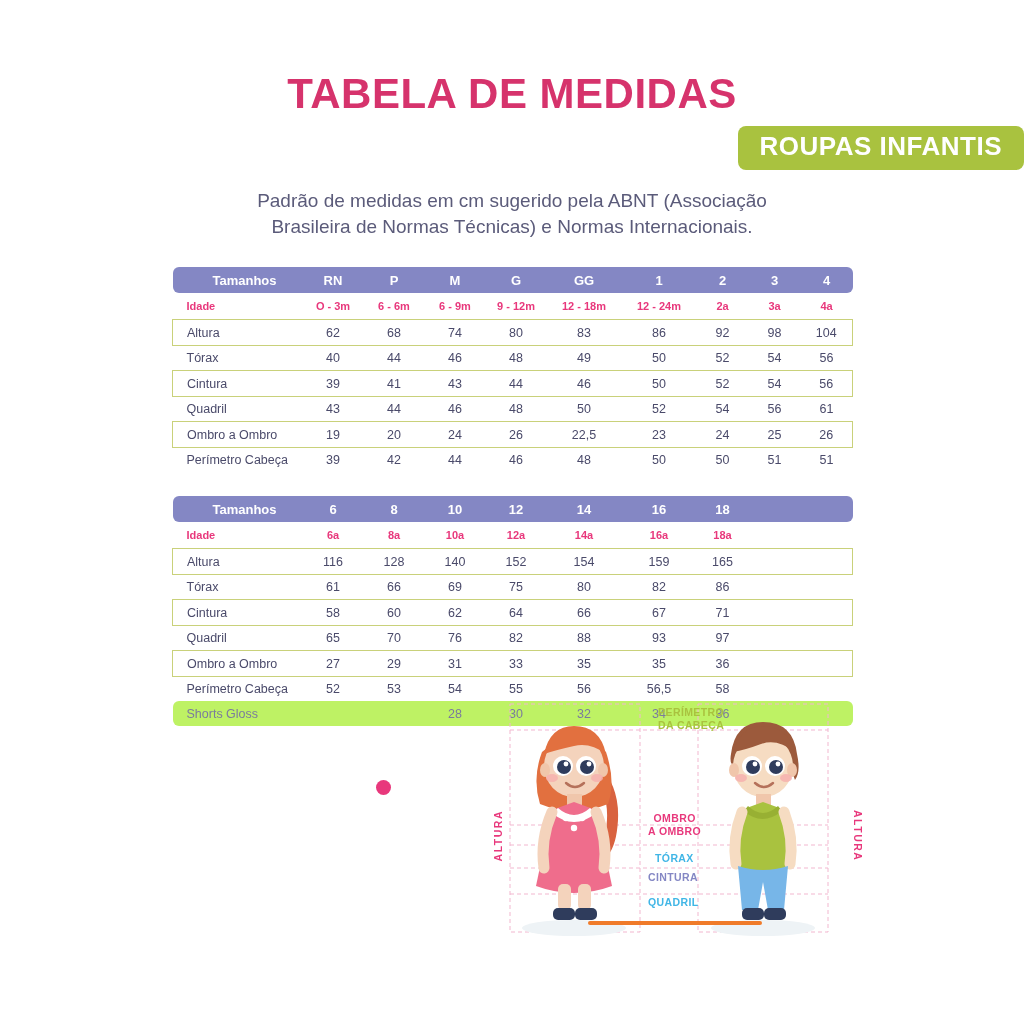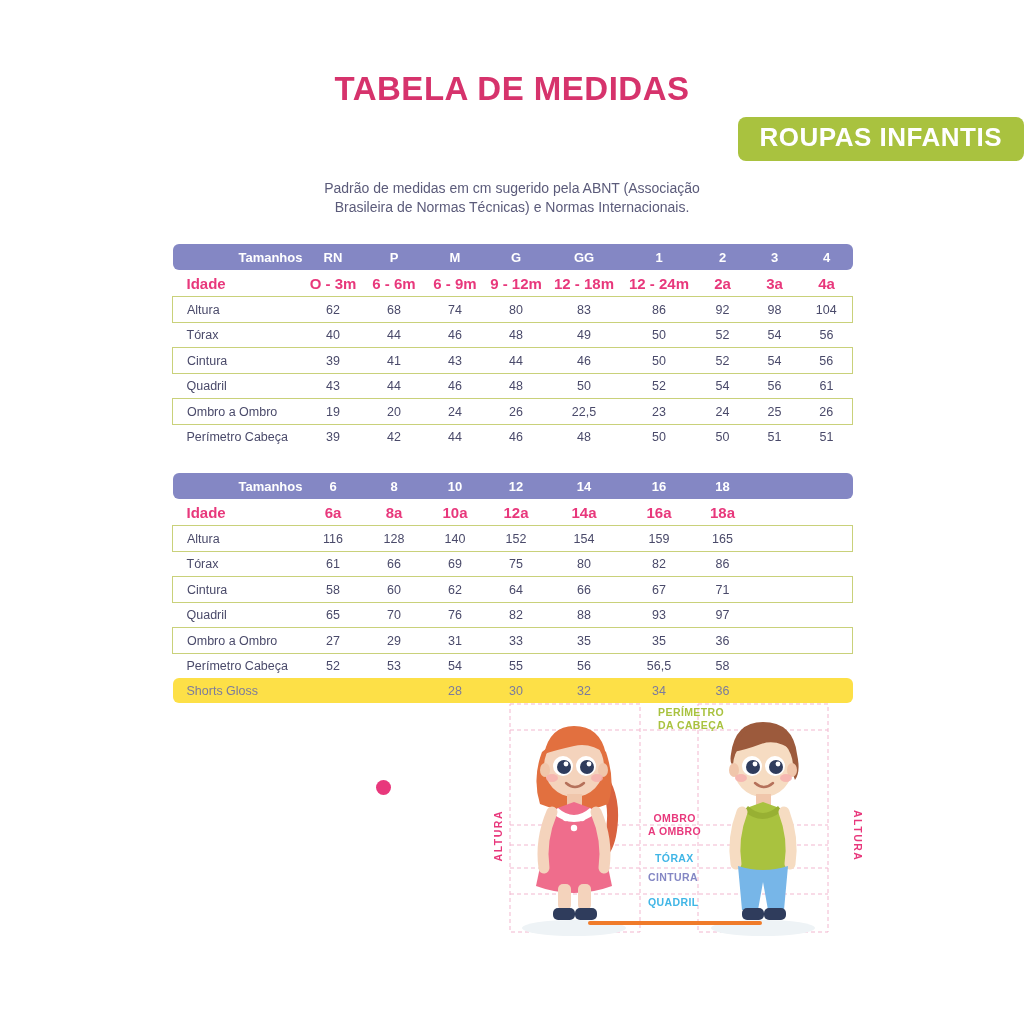--- a/index.html
+++ b/index.html
@@ -21,21 +21,21 @@
     height: 1024px;
     position: relative;
   }
 
   
   .header {
     text-align: center;
     padding-top: 72px;
   }
   .main-title {
-    font-size: 33px;
+    font-size: 42px;
     font-weight: bold;
     color: #d6336c;
     letter-spacing: 0.5px;
     margin: 0;
     line-height: 1.05;
   }
   .subtitle-wrap {
     display: flex;
     justify-content: flex-end;
     margin-top: 10px;
@@ -45,21 +45,21 @@
     color: #ffffff;
     font-size: 26px;
     font-weight: bold;
     padding: 5px 22px 8px 22px;
     border-radius: 8px;
     letter-spacing: 0.5px;
   }
   .intro {
     margin: 18px auto 0 auto;
     width: 640px;
-    font-size: 14px;
+    font-size: 19px;
     line-height: 1.35;
     color: #5b5b7a;
     text-align: center;
   }
 
   
   .table-block {
     margin: 0 auto;
     width: 680px;
   }
@@ -79,33 +79,33 @@
     vertical-align: middle;
   }
   .hdr-row th {
     background: #8487c4;
     color: #ffffff;
     font-size: 13px;
     font-weight: bold;
     height: 26px;
   }
   .hdr-row th.label-col {
-    text-align: right;
+    text-align: center;
     padding-left: 14px;
     border-top-left-radius: 6px;
     border-bottom-left-radius: 6px;
   }
   .hdr-row th.last {
     border-top-right-radius: 6px;
     border-bottom-right-radius: 6px;
   }
   .age-row td {
     color: #e8387c;
     font-weight: bold;
-    font-size: 15px;
+    font-size: 11px;
     height: 26px;
   }
   .age-row td.label-col {
     text-align: left;
     padding-left: 14px;
   }
   .data-row td {
     color: #4a4a6a;
     height: 24.5px;
   }
@@ -123,21 +123,21 @@
     border-top-left-radius: 6px;
     border-bottom-left-radius: 6px;
   }
   .data-row.bordered td.last {
     border-right: 1px solid #c9d17a;
     border-top-right-radius: 6px;
     border-bottom-right-radius: 6px;
   }
   .data-row.plain td { border: none; }
   .shorts-row td {
-    background: #fde047;
+    background: #bef264;
     color: #7b7b9d;
     height: 25px;
   }
   .shorts-row td.label-col {
     text-align: left;
     padding-left: 14px;
     border-top-left-radius: 6px;
     border-bottom-left-radius: 6px;
   }
   .shorts-row td.last {

